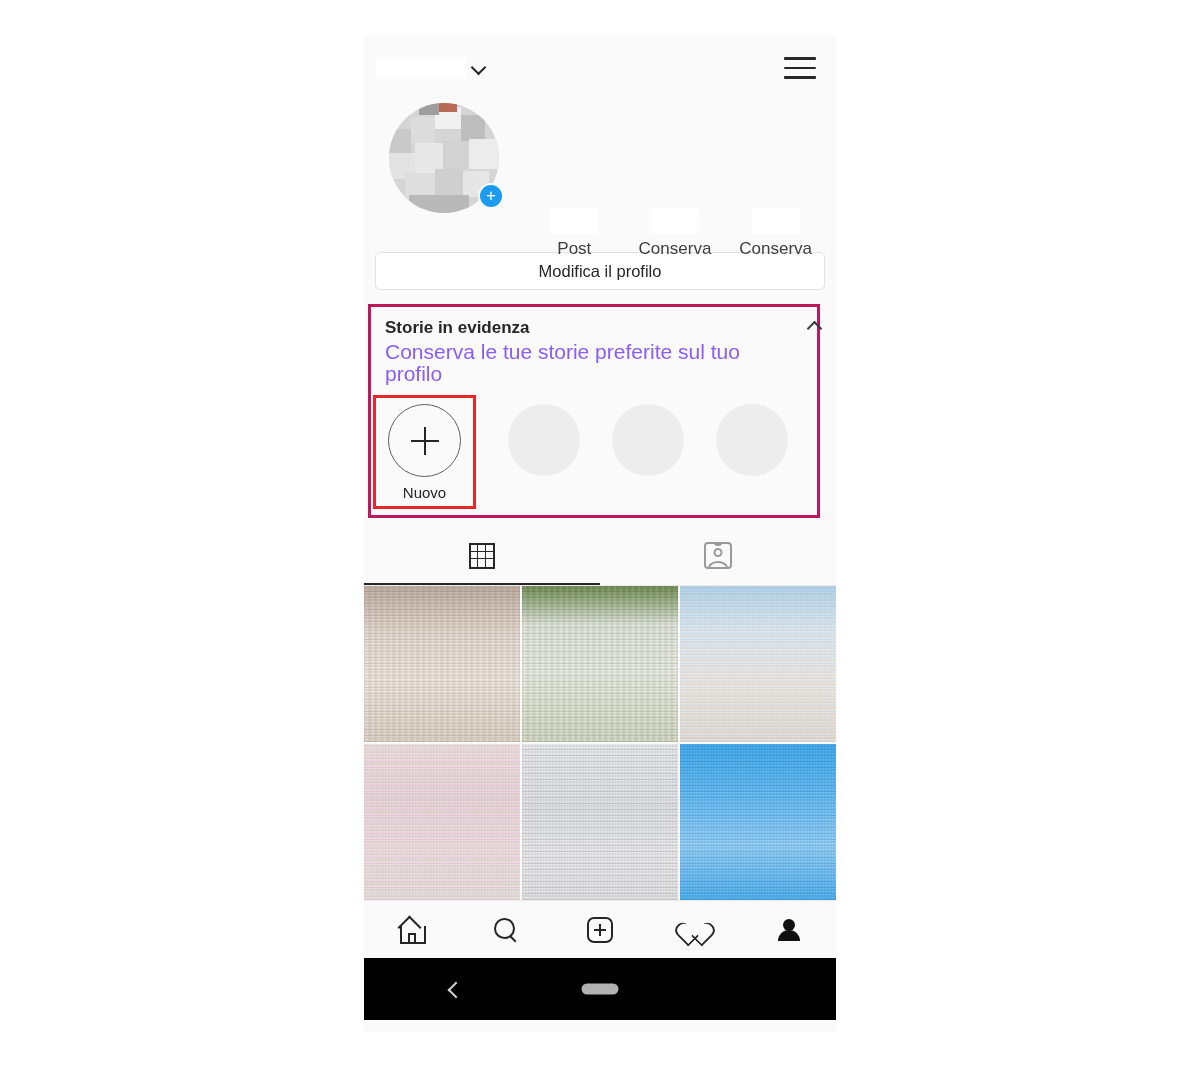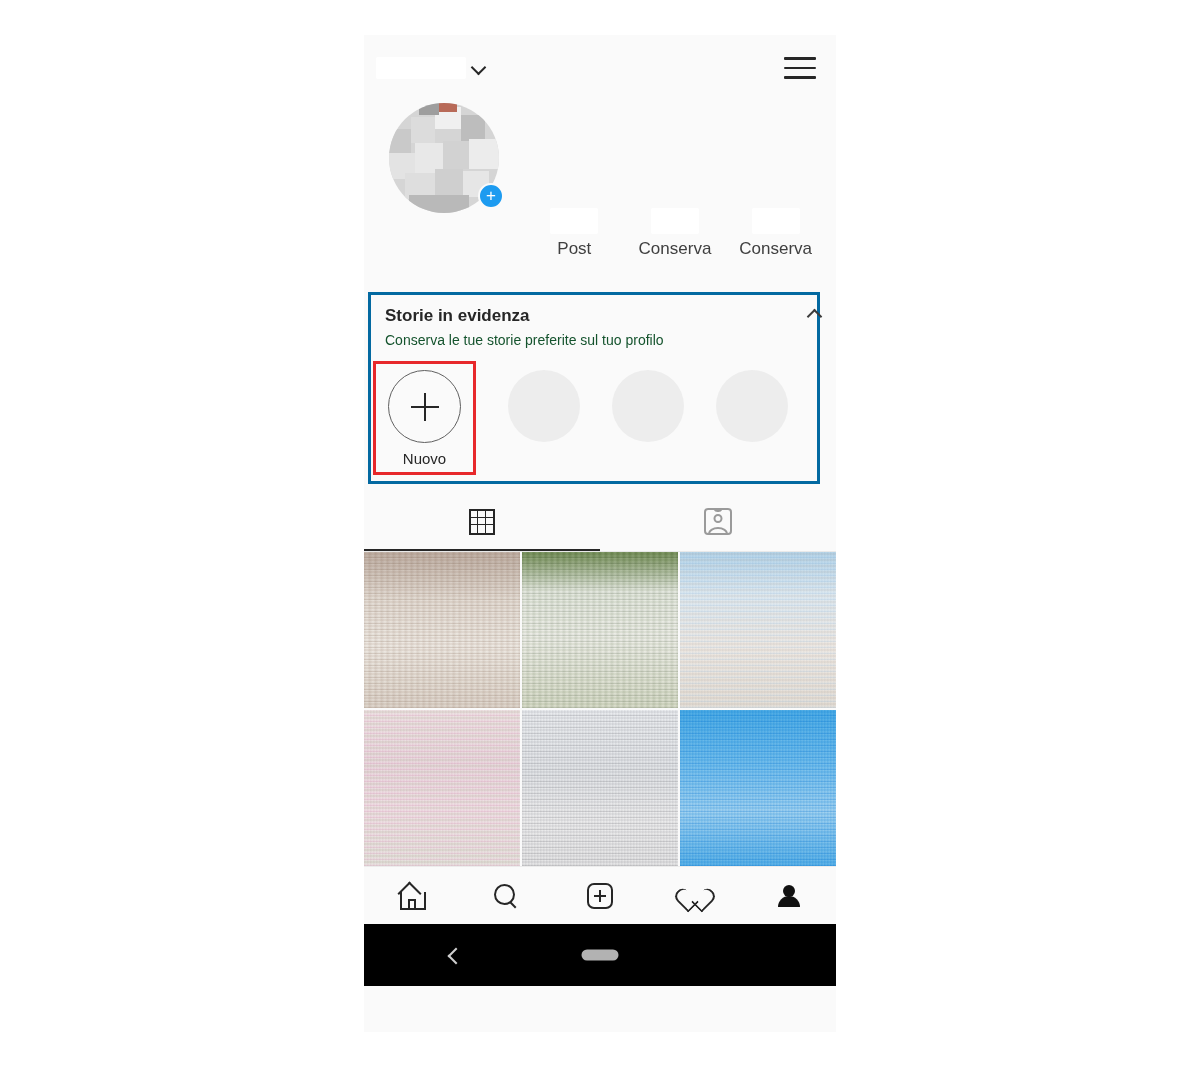--- a/index.html
+++ b/index.html
@@ -189,35 +189,35 @@
     color: #262626;
     cursor: pointer;
   }
 
   
   .highlights-outer {
     position: relative;
     margin: 14px 16px 0 4px;
   }
   .yellow-box {
-    border: 3px solid #0369a1;
+    border: 3px solid #be185d;
     background: #fafafa;
     padding: 10px 0 6px 0;
     position: relative;
   }
   .hl-title {
     font-size: 17px;
     font-weight: bold;
     color: #262626;
     padding: 0 14px;
     line-height: 22px;
   }
   .hl-sub {
-    font-size: 14px;
-    color: #14532d;
+    font-size: 21px;
+    color: #8b5cf6;
     padding: 2px 28px 0 14px;
     line-height: 22px;
   }
   .hl-collapse {
     position: absolute;
     right: 10px;
     top: 12px;
   }
   .hl-row {
     display: flex;
@@ -543,20 +543,23 @@
           <span class="stat-value"></span>
           <span class="stat-label">Conserva</span>
         </div>
         <div class="stat">
           <span class="stat-value"></span>
           <span class="stat-label">Conserva</span>
         </div>
       </div>
     </div>
 
+    <div class="edit-btn-row">
+      <button class="edit-btn">Modifica il profilo</button>
+    </div>
 
     <div class="highlights-outer">
       <div class="yellow-box">
         <div class="hl-title">Storie in evidenza</div>
         <div class="hl-sub">Conserva le tue storie preferite sul tuo profilo</div>
         <div class="hl-collapse">
           <span class="chev-up"></span>
         </div>
 
         <div class="hl-row">

